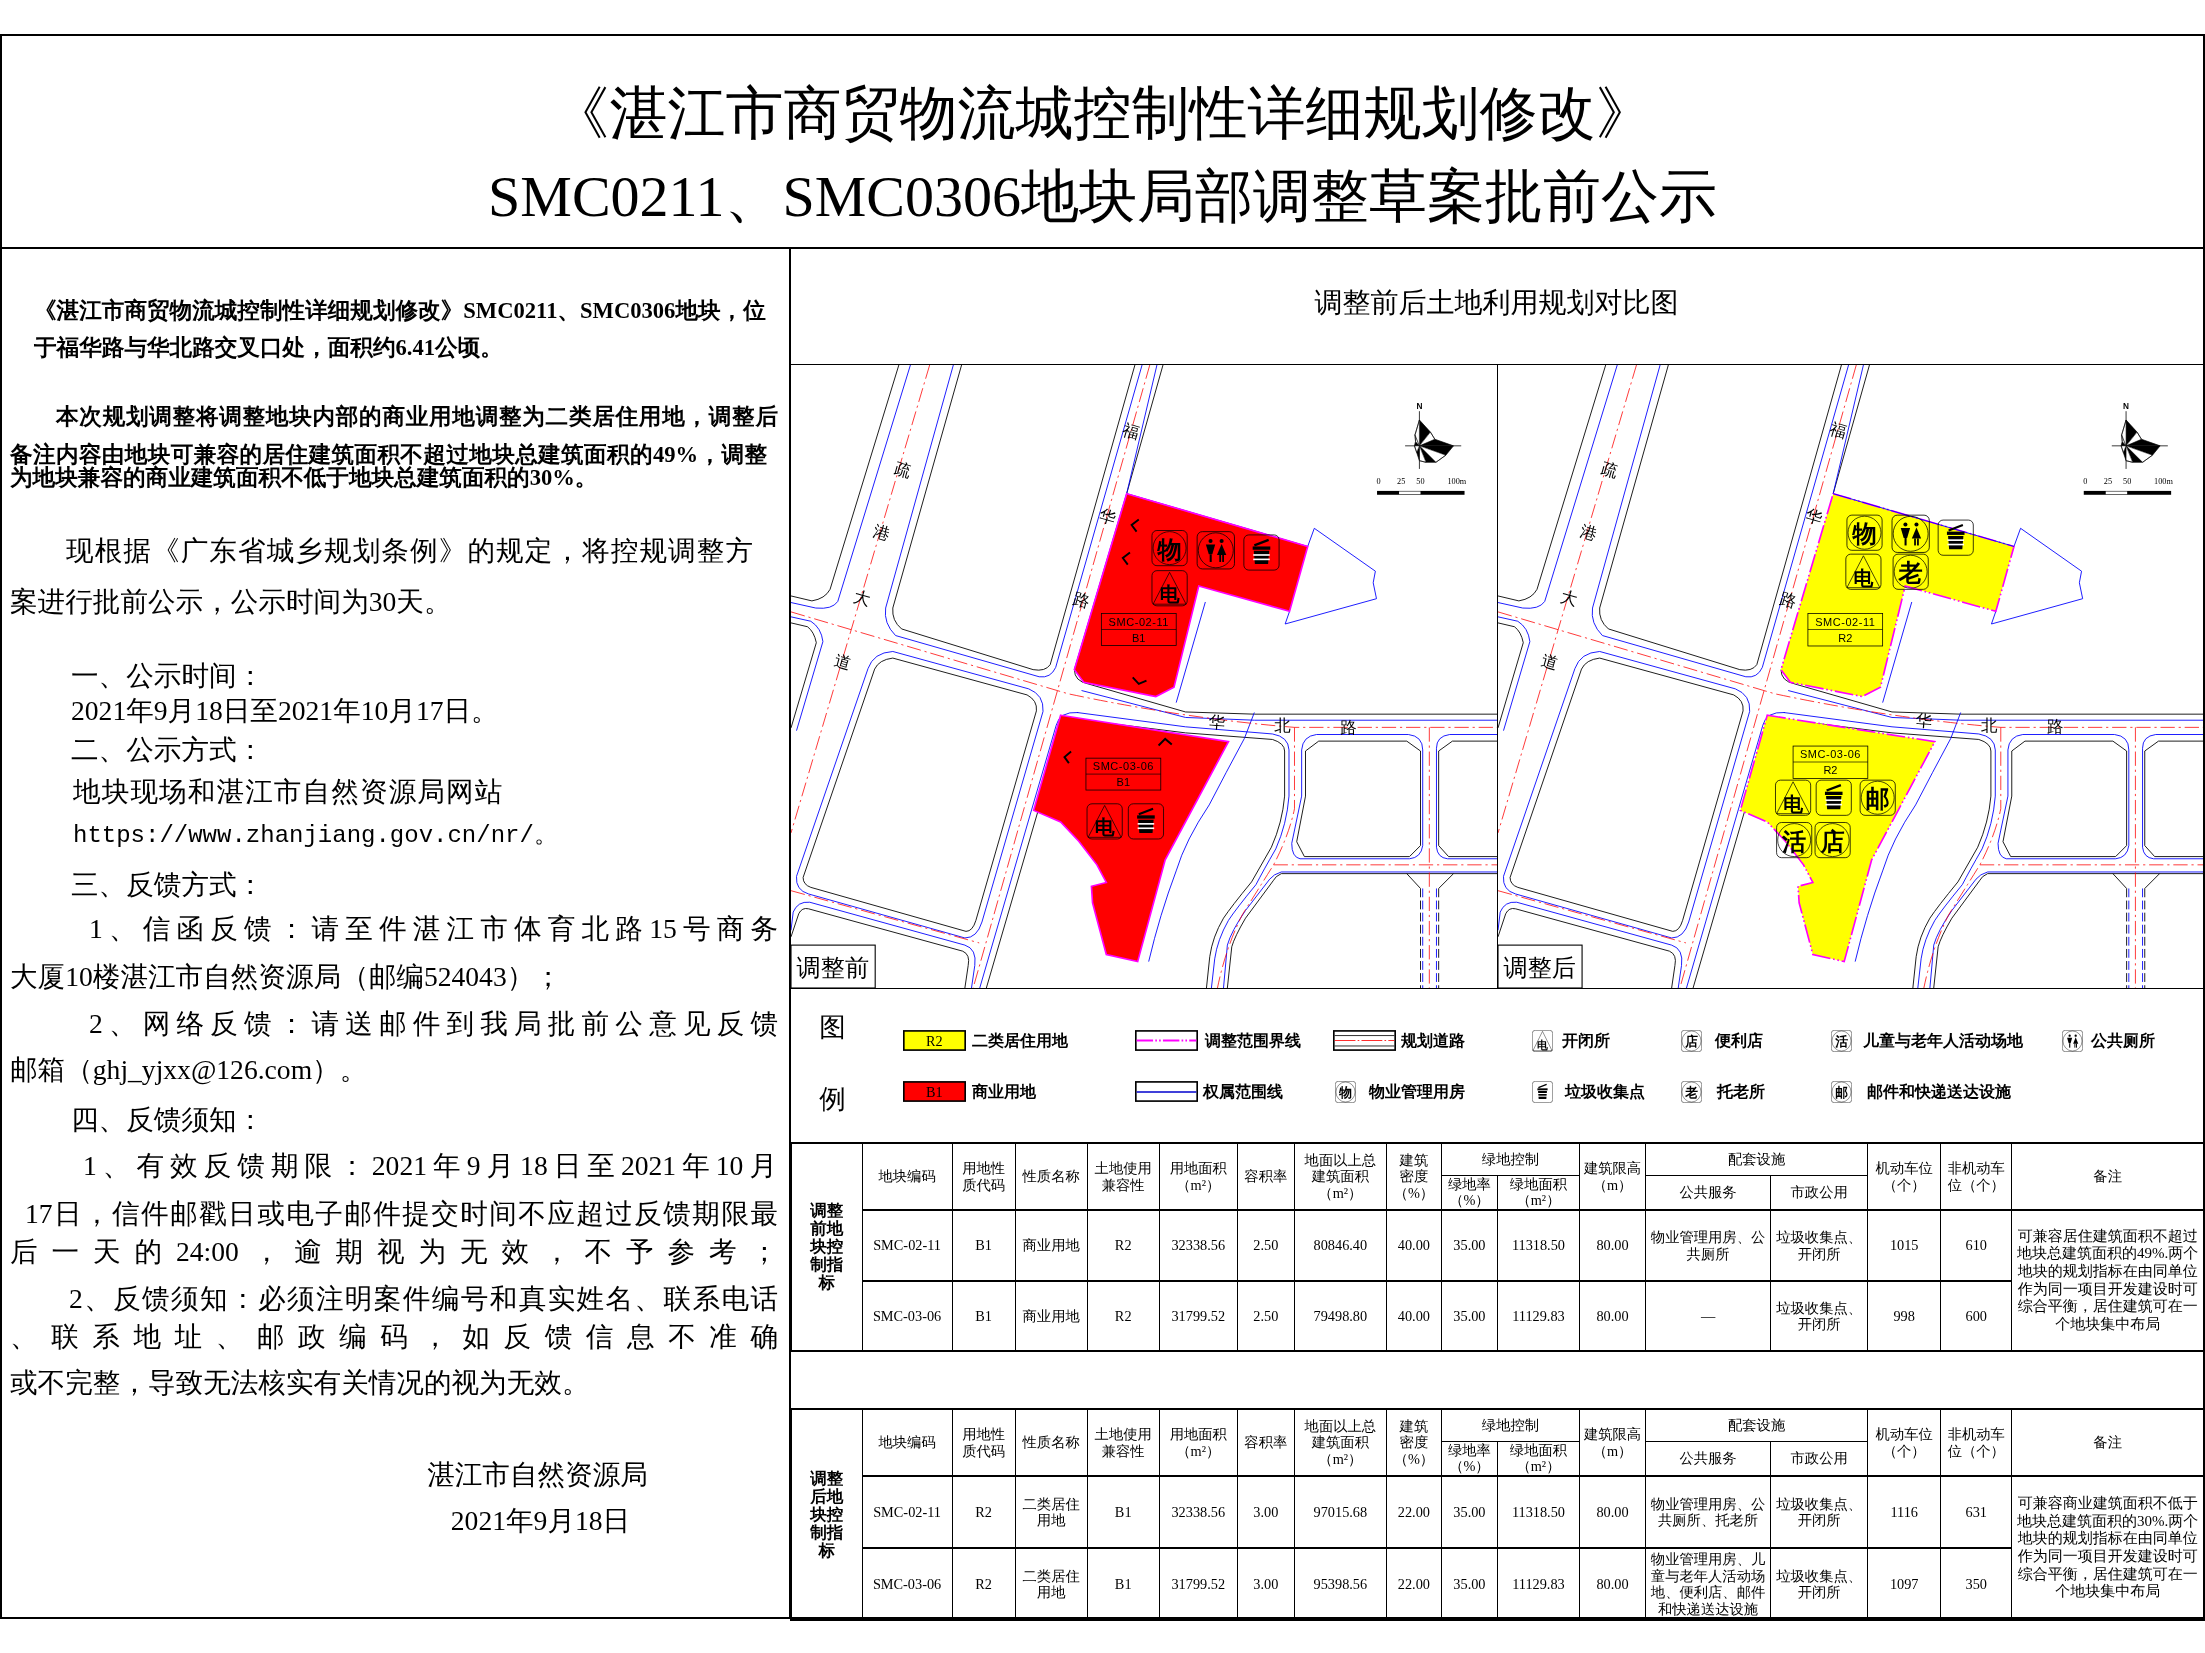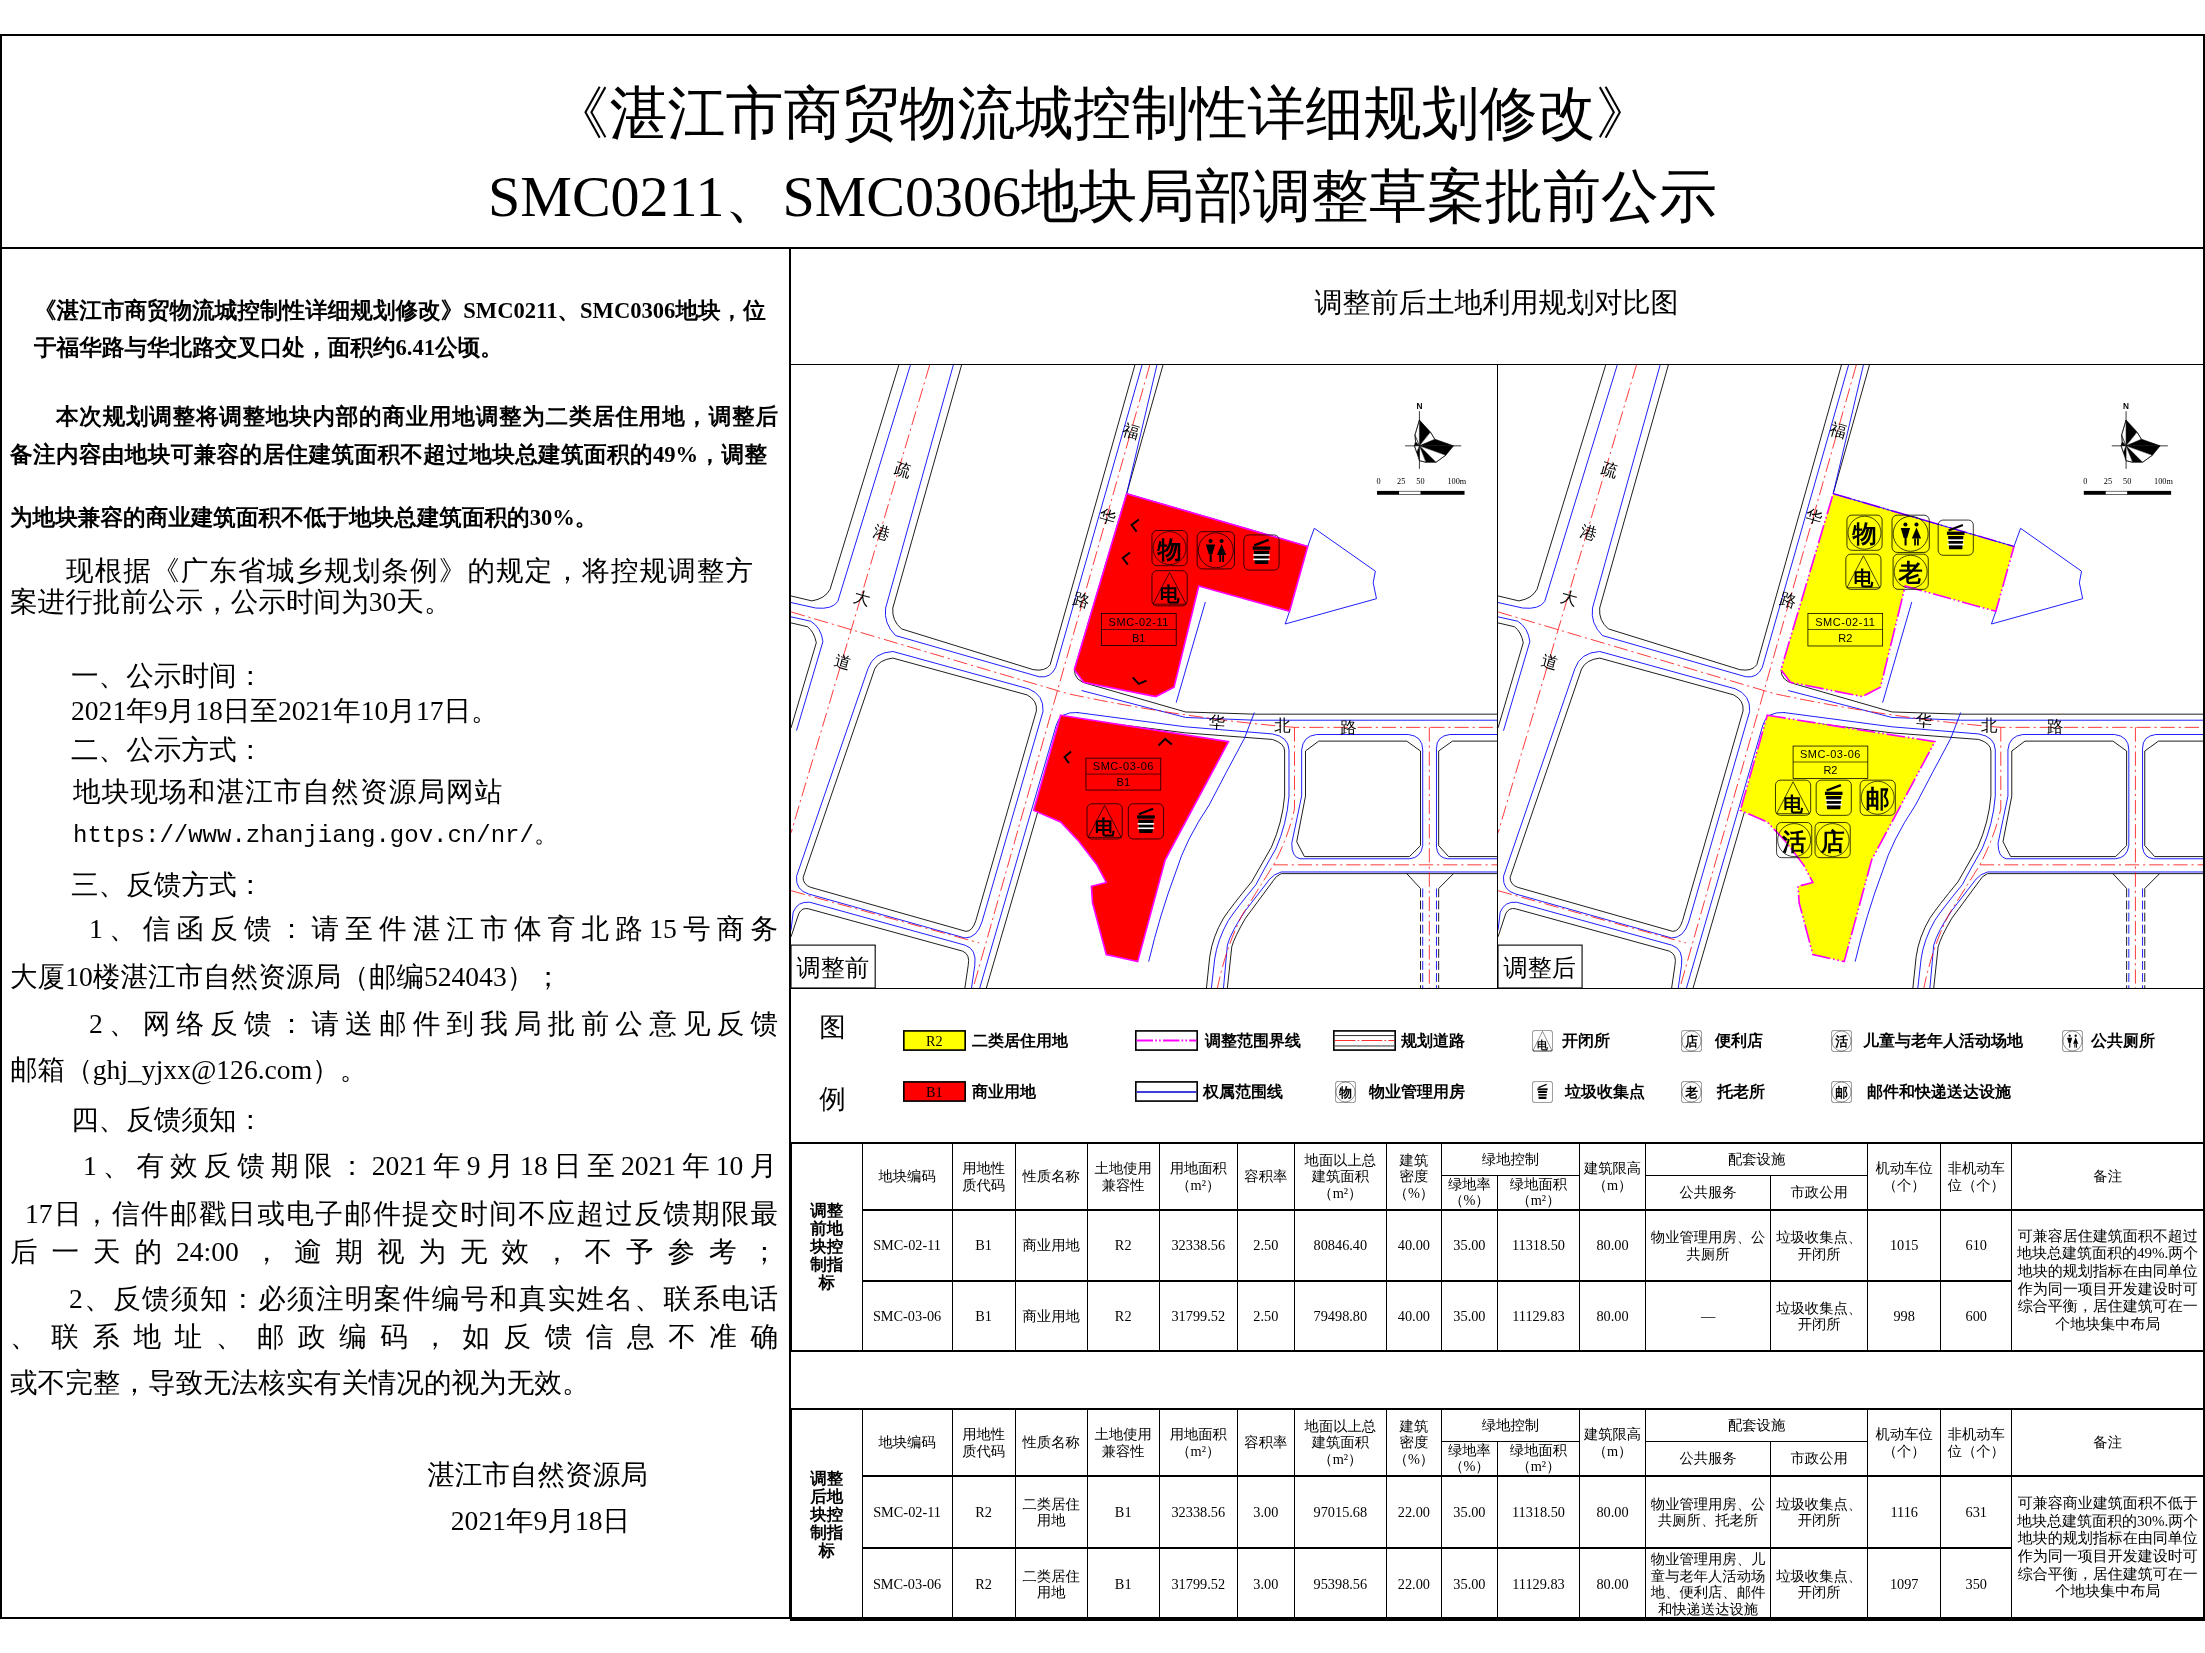--- a/index.html
+++ b/index.html
@@ -156,23 +156,23 @@
 
 <div class="title" style="top:85px">《湛江市商贸物流城控制性详细规划修改》</div>
 <div class="title" style="top:168px">SMC0211、SMC0306地块局部调整草案批前公示</div>
 
 <div>
   <div class="ln p1 nw" style="left:10px;top:299px">《湛江市商贸物流城控制性详细规划修改》SMC0211、SMC0306地块，位</div>
   <div class="ln p1 nw" style="left:10px;top:336px">于福华路与华北路交叉口处，面积约6.41公顷。</div>
 
   <div class="ln p2 just" style="left:56px;top:405px;width:722px">本次规划调整将调整地块内部的商业用地调整为二类居住用地，调整后</div>
   <div class="ln p2 just" style="left:10px;top:443px;width:757px">备注内容由地块可兼容的居住建筑面积不超过地块总建筑面积的49%，调整</div>
-  <div class="ln p2 nw" style="left:10px;top:506px">为地块兼容的商业建筑面积不低于地块总建筑面积的30%。</div>
-
-  <div class="ln p3 just" style="left:66px;top:556px;width:687px">现根据《广东省城乡规划条例》的规定，将控规调整方</div>
+  <div class="ln p2 nw" style="left:10px;top:466px">为地块兼容的商业建筑面积不低于地块总建筑面积的30%。</div>
+
+  <div class="ln p3 just" style="left:66px;top:536px;width:687px">现根据《广东省城乡规划条例》的规定，将控规调整方</div>
   <div class="ln p3 nw" style="left:10px;top:587px">案进行批前公示，公示时间为30天。</div>
 
   <div class="ln p3 nw" style="left:71px;top:661px">一、公示时间：</div>
   <div class="ln p3 nw" style="left:71px;top:696px">2021年9月18日至2021年10月17日。</div>
 
   <div class="ln p3 nw" style="left:71px;top:735px">二、公示方式：</div>
   <div class="ln p3 nw" style="left:73px;top:777px;letter-spacing:1.1px">地块现场和湛江市自然资源局网站</div>
   <div class="ln mono nw" style="left:73px;top:823px">https://www.zhanjiang.gov.cn/nr/。</div>
 
   <div class="ln p3 nw" style="left:71px;top:870px">三、反馈方式：</div>

